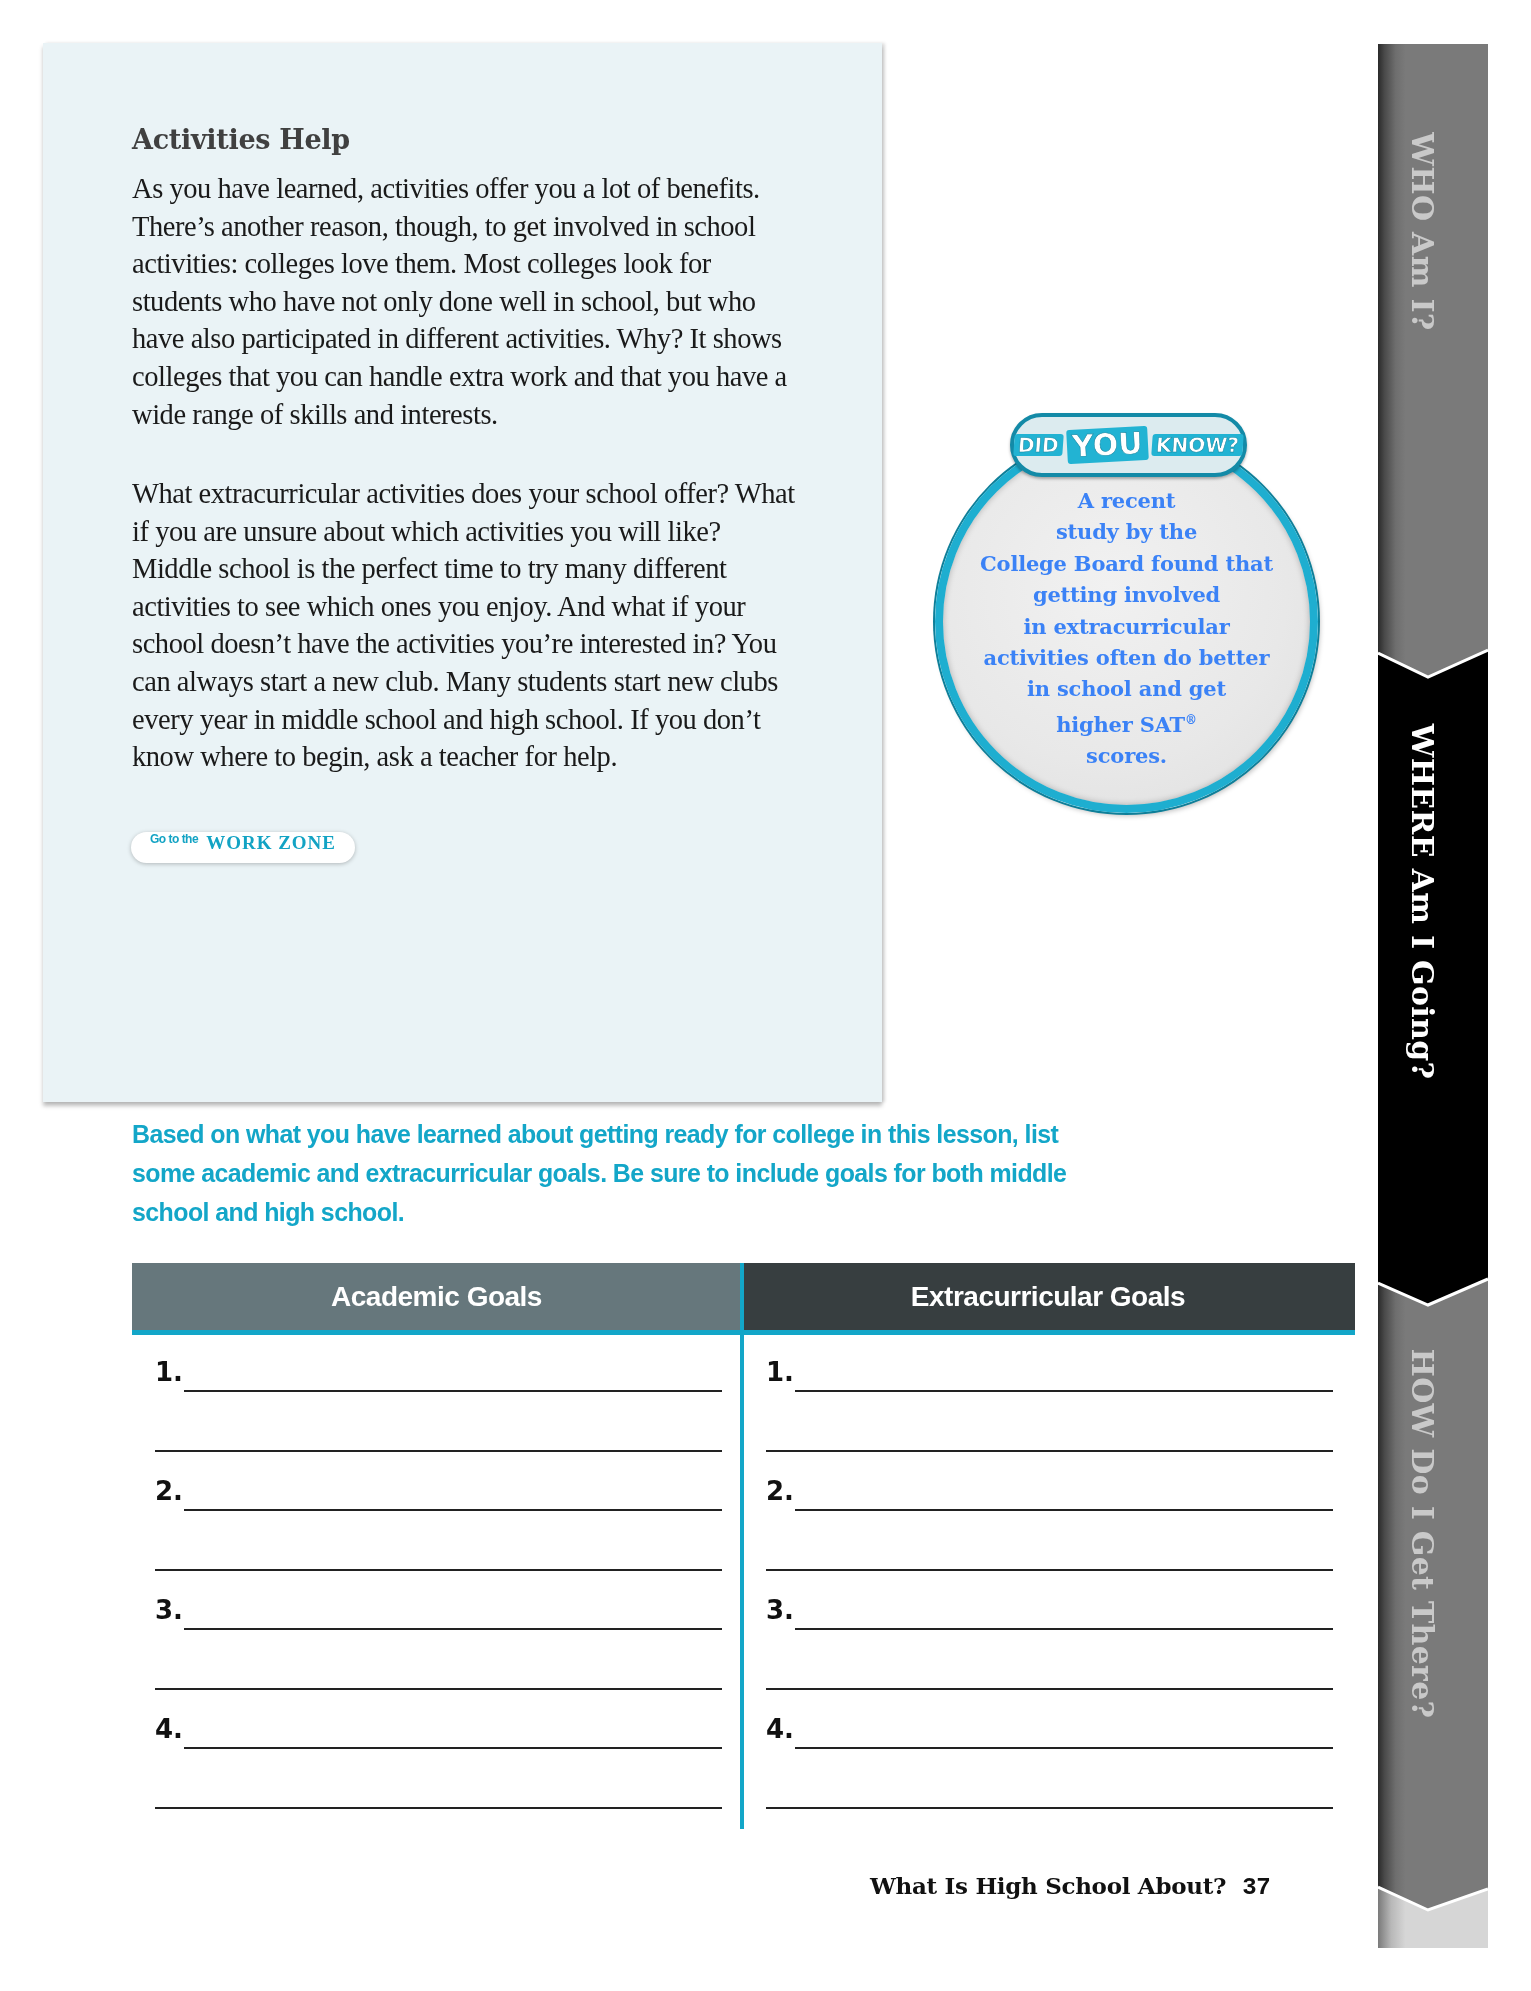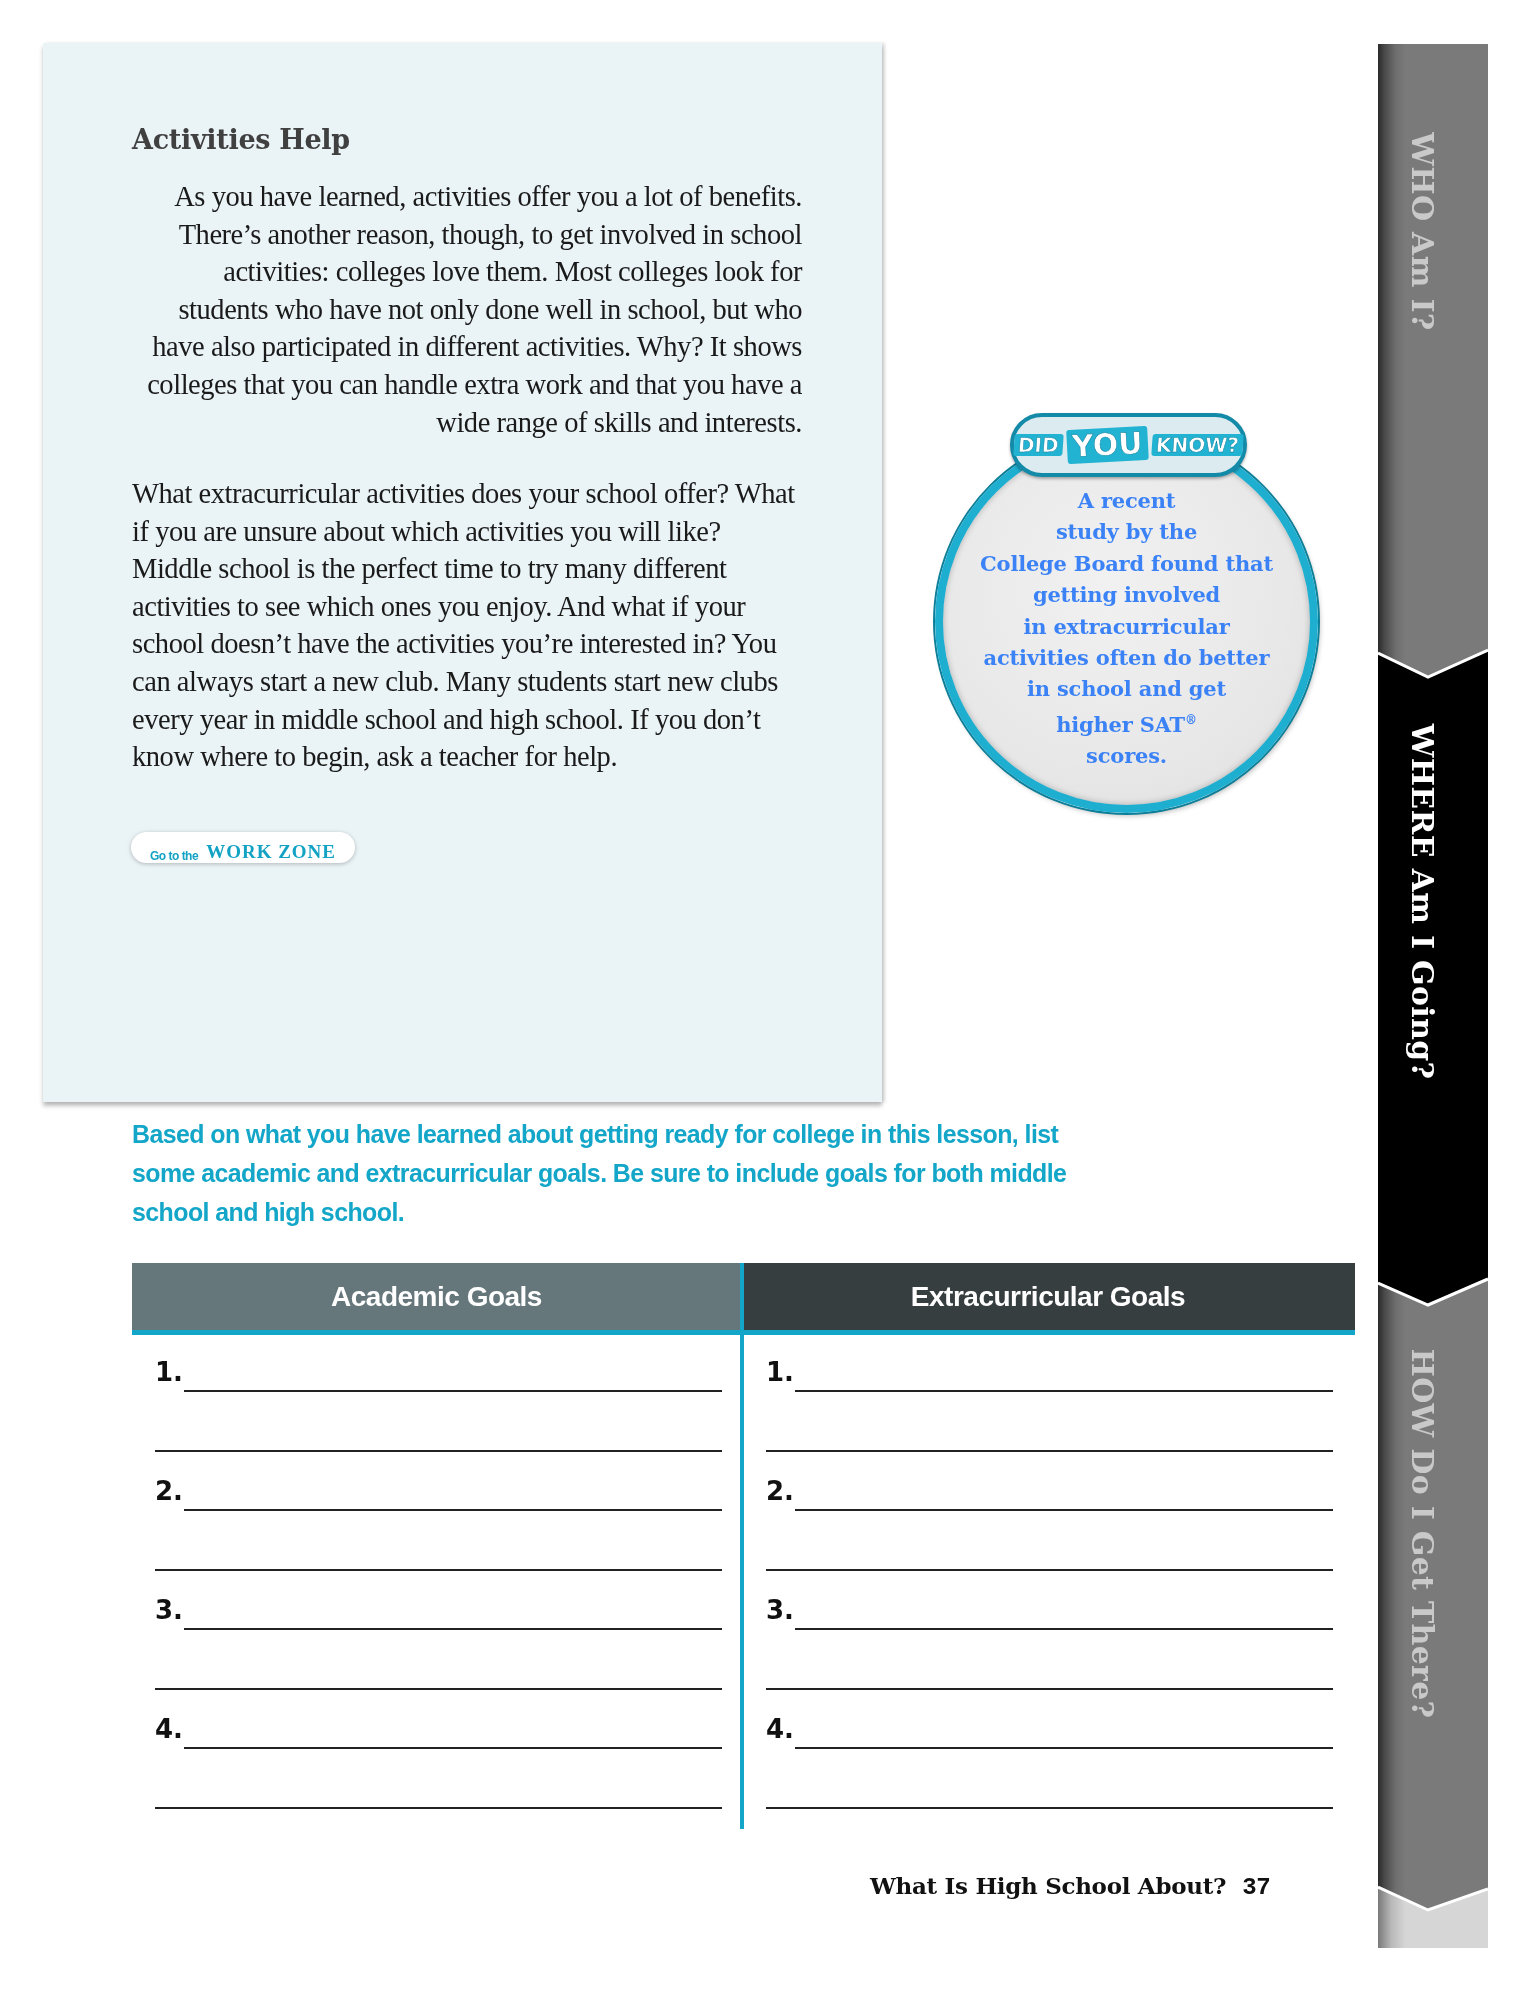--- a/index.html
+++ b/index.html
@@ -15,28 +15,28 @@
   .section-title {
     position: absolute; left: 132px; top: 124px;
     font-family: "DejaVu Serif", serif; font-weight: bold; font-size: 27px; letter-spacing: -0.3px;
     color: #404040;
   }
   .body-para {
     position: absolute; left: 132px; width: 670px;
     font-family: "Liberation Serif", serif; font-size: 28.5px; line-height: 37.6px; color: #1a1a1a;
     letter-spacing: -0.45px;
   }
-  .para-1 { top: 178px; text-align: right; }
+  .para-1 { top: 170px; }
   .para-2 { top: 475px; }
 
   .work-zone-pill {
     position: absolute; left: 131px; top: 832px; width: 224px; height: 31px;
     background: #ffffff; border-radius: 16px;
     box-shadow: 0 1px 4px rgba(0,0,0,0.25);
-    display: flex; align-items: flex-end; justify-content: center; gap: 8px;
+    display: flex; align-items: flex-start; justify-content: center; gap: 8px;
     color: #12a3c4; cursor: pointer;
   }
   .wz-small { font-family: "Liberation Sans", sans-serif; font-weight: bold; font-size: 12px; letter-spacing: -0.5px; }
   .wz-big { font-family: Liberation Serif, serif; font-weight: bold; font-size: 19px; letter-spacing: 1px; }
 
   
   .dyk-circle {
     position: absolute; left: 935px; top: 430px; width: 383px; height: 383px;
     border-radius: 50%;
     background: radial-gradient(circle at 45% 40%, #f1f1f1 0%, #e8e8e8 60%, #dedede 100%);

